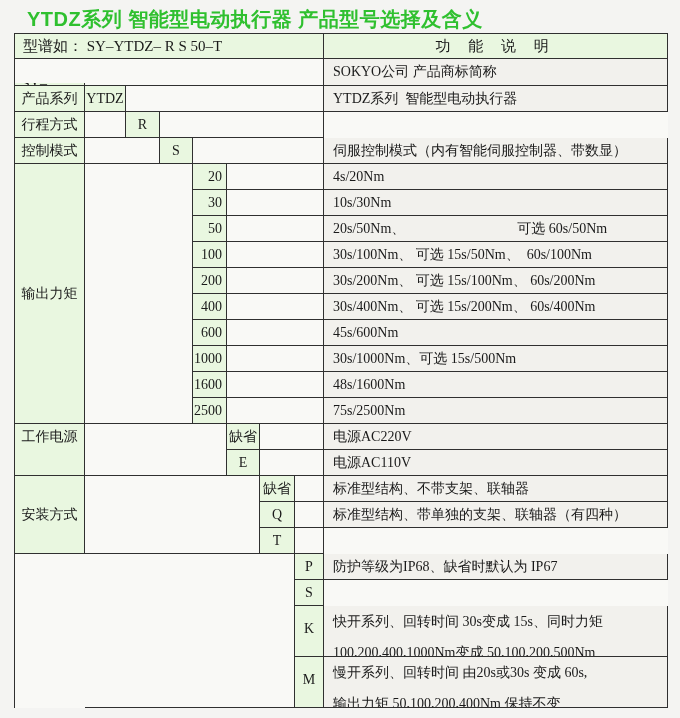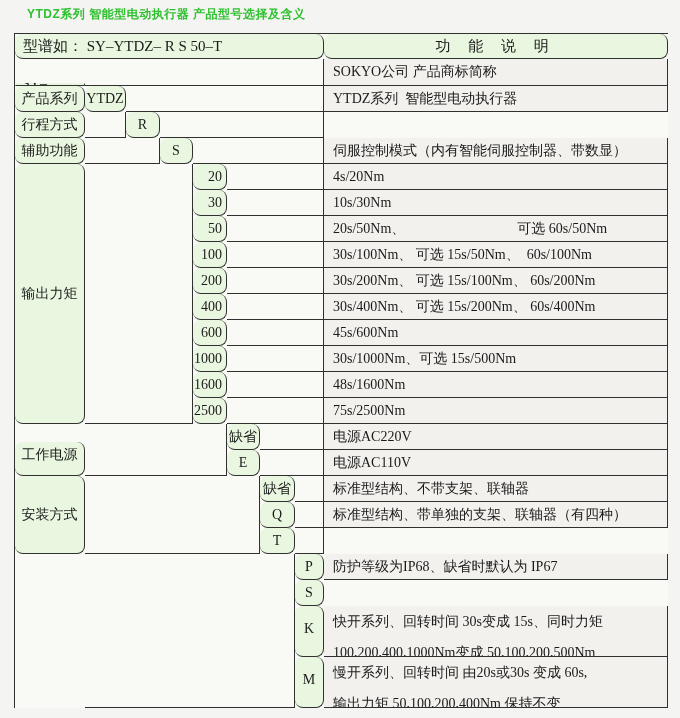--- a/index.html
+++ b/index.html
@@ -3,37 +3,37 @@
 <meta charset="utf-8">
 <style>
   :root{
     --title-green:#2fc02f; --cell-green:#e9f7e0; --desc-bg:#f2f1ed;
     --empty-bg:#f9f9f6; --border:#303030; --page-bg:#f4f4f2; --ink:#1a1a1a;
   }
   *{margin:0;padding:0;box-sizing:border-box;}
   html,body{width:680px;height:718px;overflow:hidden;}
   body{background:var(--page-bg);font-family:"Liberation Serif","DejaVu Serif",serif;color:var(--ink);position:relative;}
   .page-title{position:absolute;left:27px;top:6px;font-family:"Liberation Sans","DejaVu Sans",sans-serif;
-    font-weight:bold;font-size:12px;color:var(--title-green);letter-spacing:.5px;white-space:nowrap;}
+    font-weight:bold;font-size:20px;color:var(--title-green);letter-spacing:.5px;white-space:nowrap;}
   .model-table{position:absolute;left:14px;top:33px;display:grid;
     grid-template-columns:70px 41px 34px 33px 34px 33px 35px 29px 344px;
     grid-template-rows:25px 27px repeat(20,26px) 51px 51px;
     border-top:1px solid var(--border);border-left:1px solid var(--border);
     background:var(--empty-bg);}
   .cell{border-right:1px solid var(--border);border-bottom:1px solid var(--border);
     display:flex;align-items:center;font-size:14px;line-height:18px;overflow:hidden;}
-  .green{background:var(--cell-green);border-radius:8px;}
+  .green{background:var(--cell-green);}
   .empty{background:var(--empty-bg);}
   .desc{background:var(--desc-bg);padding-left:9px;white-space:pre-wrap;}
   .desc.two{align-items:flex-start;line-height:31px;padding-top:0;}
   .hleft{padding-left:8px;font-size:15px;}
   .hcenter{justify-content:center;font-size:15px;letter-spacing:7px;}
   .label{justify-content:center;text-align:center;}
   .label-left{padding-left:7px;margin-top:24px;}
-  .label-top{align-items:flex-start;padding-top:4px;justify-content:center;margin-top:18px;}
+  .label-top{align-items:flex-start;padding-top:4px;justify-content:center;}
   .label-aux{flex-direction:column;align-items:center;justify-content:flex-start;padding-top:26px;gap:8px;}
   .code{justify-content:center;}
   .code-num{justify-content:flex-end;padding-right:4px;padding-left:28px;}
   .code-top{align-items:flex-start;padding-top:14px;}
 </style>
 </head>
 <body>
 
 <div class="page-title">YTDZ系列  智能型电动执行器  产品型号选择及含义</div>
 
@@ -49,21 +49,21 @@
   <div class="cell green label" style="grid-area:3/1/4/2">产品系列</div>
   <div class="cell green code" style="grid-area:3/2/4/3">YTDZ</div>
   <div class="cell empty" style="grid-area:3/3/4/9"></div>
   <div class="cell desc" style="grid-area:3/9/4/10">YTDZ系列  智能型电动执行器</div>
 
   <div class="cell green label" style="grid-area:4/1/5/2">行程方式</div>
   <div class="cell empty" style="grid-area:4/2/5/3"></div>
   <div class="cell green code" style="grid-area:4/3/5/4">R</div>
   <div class="cell empty" style="grid-area:4/4/5/9"></div>
 
-  <div class="cell green label" style="grid-area:5/1/6/2">辅助功能</div>
+  <div class="cell green label" style="grid-area:5/1/6/2">控制模式</div>
   <div class="cell empty" style="grid-area:5/2/6/4"></div>
   <div class="cell green code" style="grid-area:5/4/6/5">S</div>
   <div class="cell empty" style="grid-area:5/5/6/9"></div>
   <div class="cell desc" style="grid-area:5/9/6/10">伺服控制模式（内有智能伺服控制器、带数显）</div>
 
   <div class="cell green label" style="grid-area:6/1/16/2">输出力矩</div>
   <div class="cell empty" style="grid-area:6/2/16/5"></div>
 
   <div class="cell green code-num" style="grid-area:6/5/7/6">20</div>
   <div class="cell empty" style="grid-area:6/6/7/9"></div>

